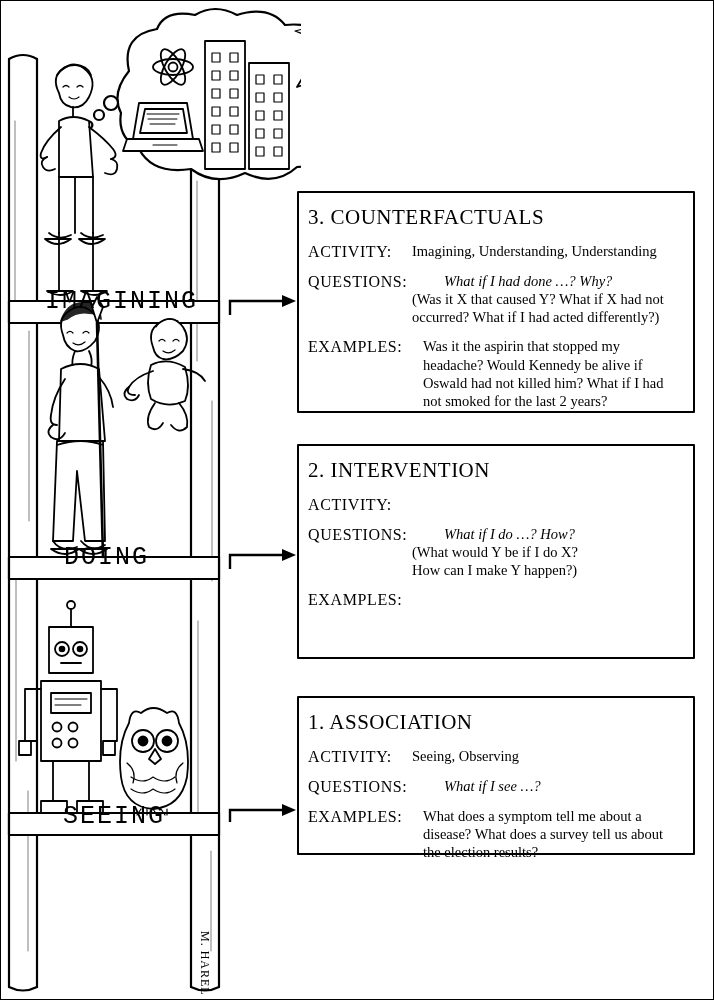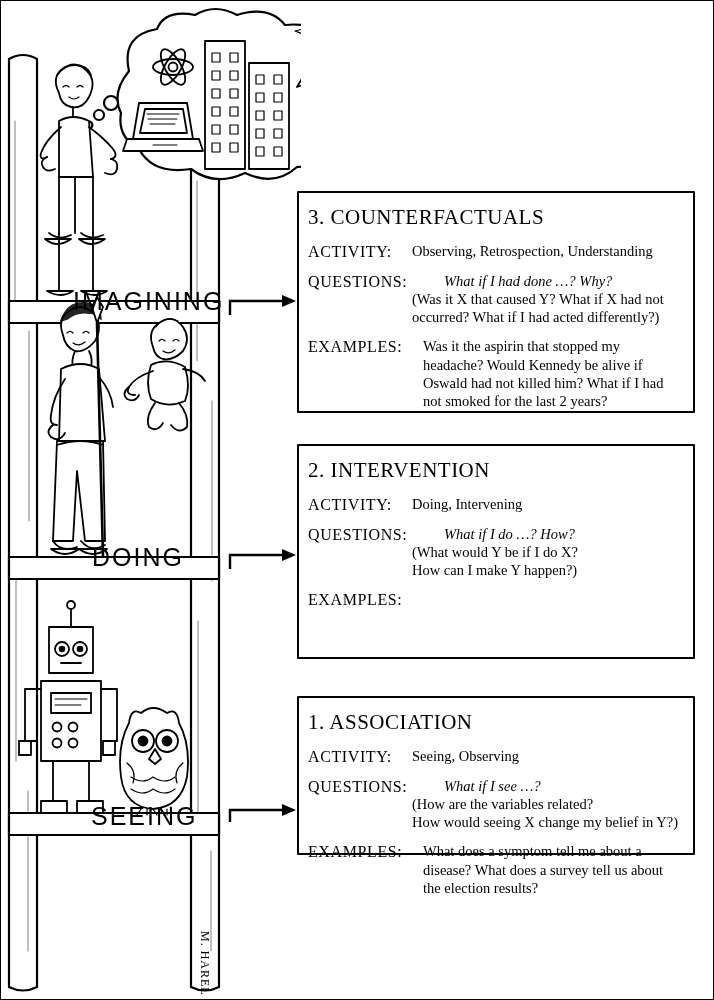--- a/index.html
+++ b/index.html
@@ -29,26 +29,25 @@
     left: 0;
     top: 0;
     width: 300px;
     height: 1000px;
   }
   .illustration svg { display: block; }
 
   
   .rung-label {
     position: absolute;
-    font-family: Liberation Sans, sans-serif;
+    font-family: Liberation Mono, monospace;
     font-size: 25px;
     letter-spacing: 2px;
     color: #000;
     white-space: nowrap;
-    margin-left: 28px;
   }
   #label-imagining { left: 44px; top: 286px; }
   #label-doing     { left: 63px; top: 542px; }
   #label-seeing    { left: 62px; top: 801px; }
 
   .signature {
     position: absolute;
     left: 196px;
     top: 930px;
     font-size: 12px;
@@ -321,40 +320,39 @@
     <svg width="72" height="30" viewBox="0 0 72 30" xmlns="http://www.w3.org/2000/svg">
       <path d="M4 26 L4 14 L62 14" fill="none" stroke="#000" stroke-width="2.4"></path>
       <path d="M70 14 L56 8 L56 20 Z" fill="#000"></path>
     </svg>
   </div>
 
   <div class="panel" id="panel-3">
     <div class="panel-title">3. COUNTERFACTUALS</div>
     <div class="row">
       <div class="row-label">ACTIVITY:</div>
-      <div class="row-body">Observing, Retrospection, Understanding</div>
+      <div class="row-body">Imagining, Understanding, Understanding</div>
     </div>
     <div class="row">
       <div class="row-label">QUESTIONS:</div>
       <div class="row-body">
         <div class="q-head">What if I had done …? Why?</div>
         <div>(Was it X that caused Y? What if X had not occurred? What if I had acted differently?)</div>
       </div>
     </div>
     <div class="row">
       <div class="row-label">EXAMPLES:</div>
       <div class="row-body">Was it the aspirin that stopped my headache? Would Kennedy be alive if Oswald had not killed him? What if I had not smoked for the last 2 years?</div>
     </div>
   </div>
 
   <div class="panel" id="panel-2">
     <div class="panel-title">2. INTERVENTION</div>
     <div class="row">
       <div class="row-label">ACTIVITY:</div>
-      <div class="row-body">Doing, Intervening</div>
     </div>
     <div class="row">
       <div class="row-label">QUESTIONS:</div>
       <div class="row-body">
         <div class="q-head">What if I do …? How?</div>
         <div style="white-space:pre-line">(What would Y be if I do X?
 How can I make Y happen?)</div>
       </div>
     </div>
     <div class="row">
@@ -365,22 +363,20 @@
   <div class="panel" id="panel-1">
     <div class="panel-title">1. ASSOCIATION</div>
     <div class="row">
       <div class="row-label">ACTIVITY:</div>
       <div class="row-body">Seeing, Observing</div>
     </div>
     <div class="row">
       <div class="row-label">QUESTIONS:</div>
       <div class="row-body">
         <div class="q-head">What if I see …?</div>
-        <div style="white-space:pre-line">(How are the variables related?
-How would seeing X change my belief in Y?)</div>
       </div>
     </div>
     <div class="row">
       <div class="row-label">EXAMPLES:</div>
       <div class="row-body">What does a symptom tell me about a disease? What does a survey tell us about the election results?</div>
     </div>
   </div>
 
 </div>
 

